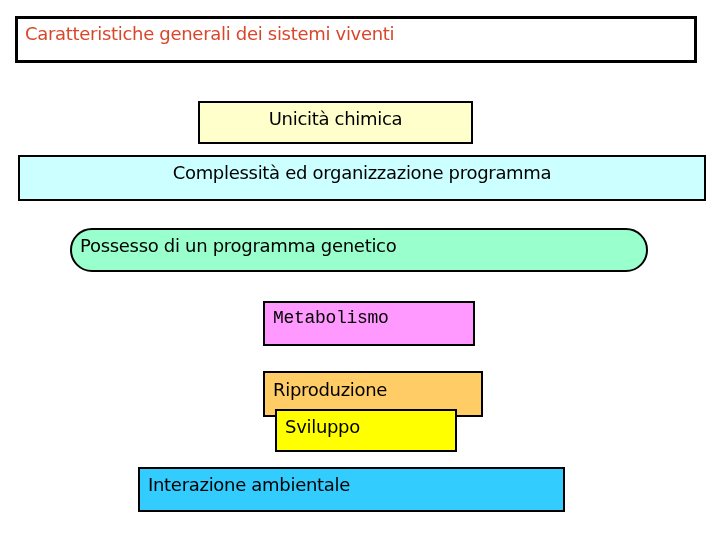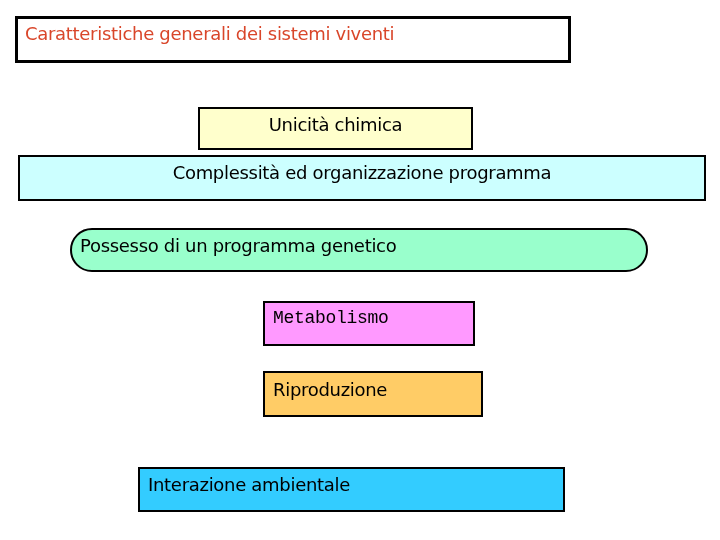--- a/index.html
+++ b/index.html
@@ -16,21 +16,21 @@
     box-sizing: border-box;
     border: 2px solid #000000;
     font-size: 18px;
     line-height: 1.2;
     color: #000000;
     padding: 5px 8px;
     letter-spacing: -0.3px;
     white-space: nowrap;
   }
   .title-box {
-    left: 15px; top: 16px; width: 556px; height: 47px;
+    left: 15px; top: 16px; width: 682px; height: 47px;
     border-width: 3px;
     background: #ffffff;
     padding: 4px 7px;
   }
   .box-unicita      { left: 198px; top: 101px; width: 275px; height: 43px; text-align: center; }
   .box-complessita  { left: 18px;  top: 155px; width: 688px; height: 46px; text-align: center; }
   .box-possesso     { left: 70px;  top: 228px; width: 578px; height: 44px; }
   .box-metabolismo  { left: 263px; top: 301px; width: 212px; height: 45px; font-family: Liberation Mono, monospace; }
   .box-riproduzione { left: 263px; top: 354px; width: 220px; height: 46px; padding-top: 6px; margin-top: 17px; }
   .box-sviluppo     { left: 275px; top: 409px; width: 182px; height: 43px; }
@@ -38,38 +38,41 @@
 </style>
 </head>
 <body>
 
 <div class="slide">
 
   <div class="box title-box">
     <span style="color: rgb(217, 70, 42);">Caratteristiche generali dei sistemi viventi</span>
   </div>
 
-  <div class="box box-unicita" style="background-color: rgb(255, 255, 204); margin-top: 6px;">
+  <div class="box box-unicita" style="background-color: rgb(255, 255, 204);">
     <span>Unicità chimica</span>
   </div>
 
   <div class="box box-complessita" style="background-color: rgb(204, 255, 255);">
     <span>Complessità ed organizzazione programma</span>
   </div>
 
   <div class="box box-possesso" style="background-color: rgb(153, 255, 204); border-radius: 22px;">
     <span>Possesso di un programma genetico</span>
   </div>
 
   <div class="box box-metabolismo" style="background-color: rgb(255, 153, 255);">
     <span>Metabolismo</span>
   </div>
 
   <div class="box box-riproduzione" style="background-color: rgb(255, 204, 102);">
     <span>Riproduzione</span>
   </div>
 
+  <div class="box box-sviluppo" style="background-color: rgb(255, 255, 0);">
+    <span>Sviluppo</span>
+  </div>
 
   <div class="box box-interazione" style="background-color: rgb(51, 204, 255);">
     <span>Interazione ambientale</span>
   </div>
 
 </div>
 
 </body></html>

